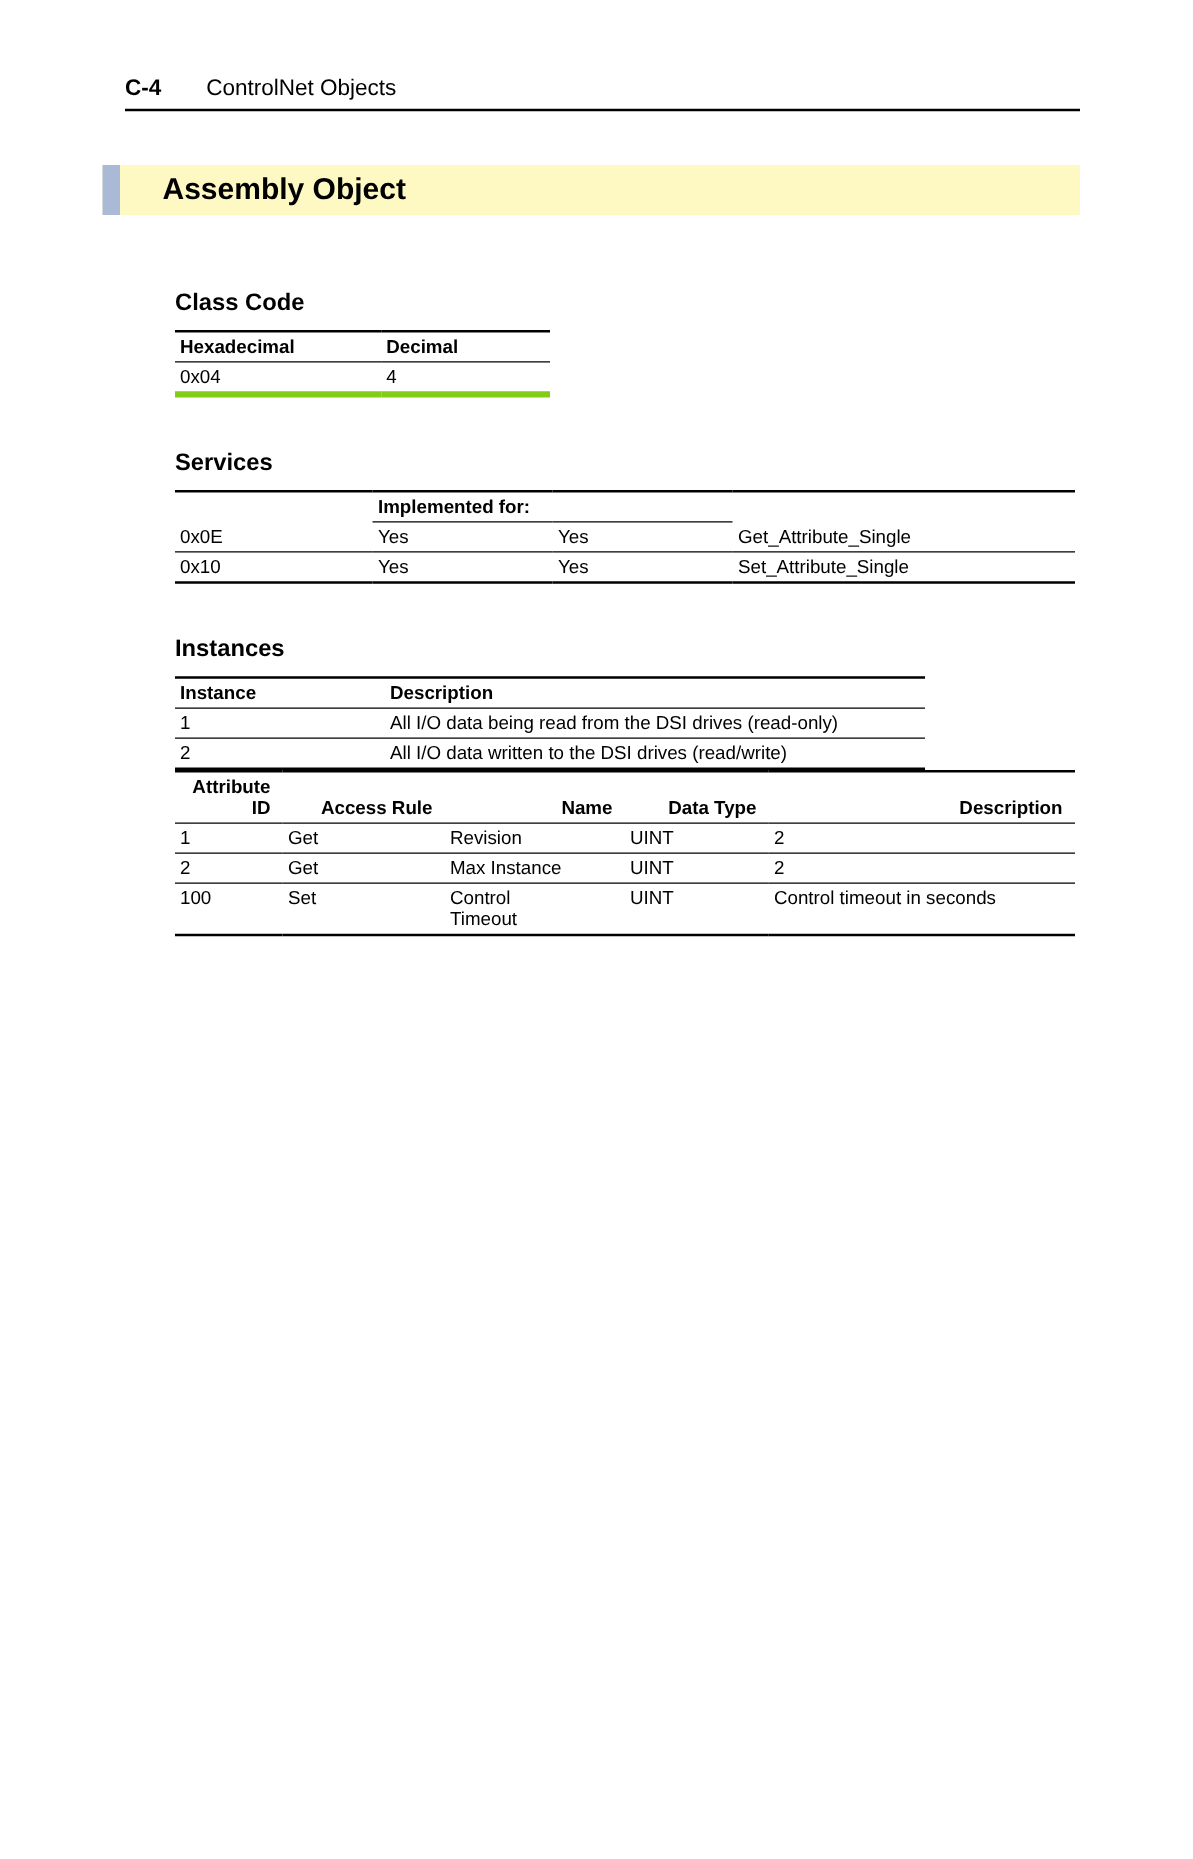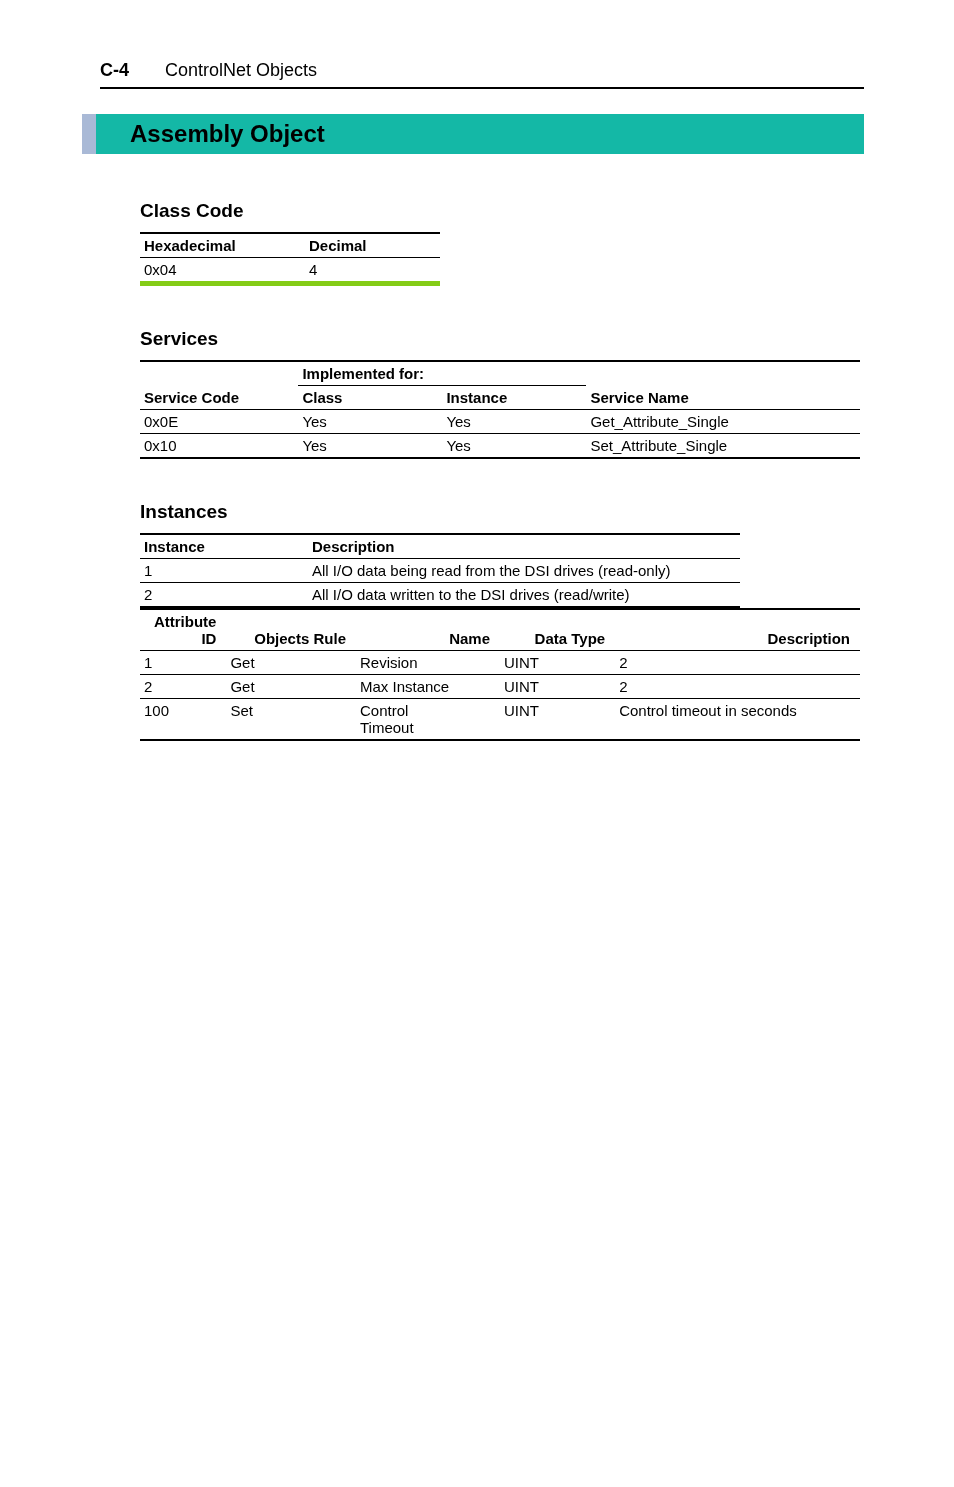--- a/index.html
+++ b/index.html
@@ -12,37 +12,37 @@
     width: 954px;
   }
   .page {
     padding: 60px 90px 80px 100px;
   }
   .header-row {
     display: flex;
     align-items: center;
     border-bottom: 2px solid #000;
     padding-bottom: 6px;
-    margin-bottom: 25px;
+    margin-bottom: 43px;
   }
   .page-num {
     font-size: 18px;
     font-weight: bold;
     margin-right: 36px;
   }
   .header-title {
     font-size: 18px;
   }
   .section-bar {
-    background: #14b8a6;
+    background: #fef9c3;
     font-size: 24px;
     font-weight: bold;
     padding: 6px 4px 6px 34px;
     margin-left: -18px;
-    margin-bottom: 46px;
+    margin-bottom: 60px;
     border-left: 14px solid #a9b9d6;
   }
   .indent {
     margin-left: 40px;
   }
   .sub-heading {
     font-size: 19px;
     font-weight: bold;
     margin-bottom: 10px;
     margin-top: 42px;
@@ -130,26 +130,20 @@
           <col class="c2">
           <col class="c3">
           <col class="c4">
         </colgroup>
       <tbody>
           <tr class="top">
         <th></th>
         <th colspan="2" class="mid-border">Implemented for:</th>
         <th></th>
       </tr>
-      <tr>
-        <th class="mid-border">Service Code</th>
-        <th class="mid-border">Class</th>
-        <th class="mid-border">Instance</th>
-        <th class="mid-border">Service Name</th>
-      </tr>
       <tr class="data">
         <td>0x0E</td>
         <td>Yes</td>
         <td>Yes</td>
         <td>Get_Attribute_Single</td>
       </tr>
       <tr class="data last">
         <td>0x10</td>
         <td>Yes</td>
         <td>Yes</td>
@@ -187,21 +181,21 @@
           <col class="c3">
           <col class="c4">
           <col class="c5">
         </colgroup>
       <tbody>
           <tr class="hdr">
         <th>
           <span>Attribute</span><br>
           <span>ID</span>
         </th>
-        <th>Objects Rule</th>
+        <th>Access Rule</th>
         <th>Name</th>
         <th>Data Type</th>
         <th>Description</th>
       </tr>
       <tr class="data">
         <td>1</td>
         <td>Get</td>
         <td>Revision</td>
         <td>UINT</td>
         <td>2</td>

